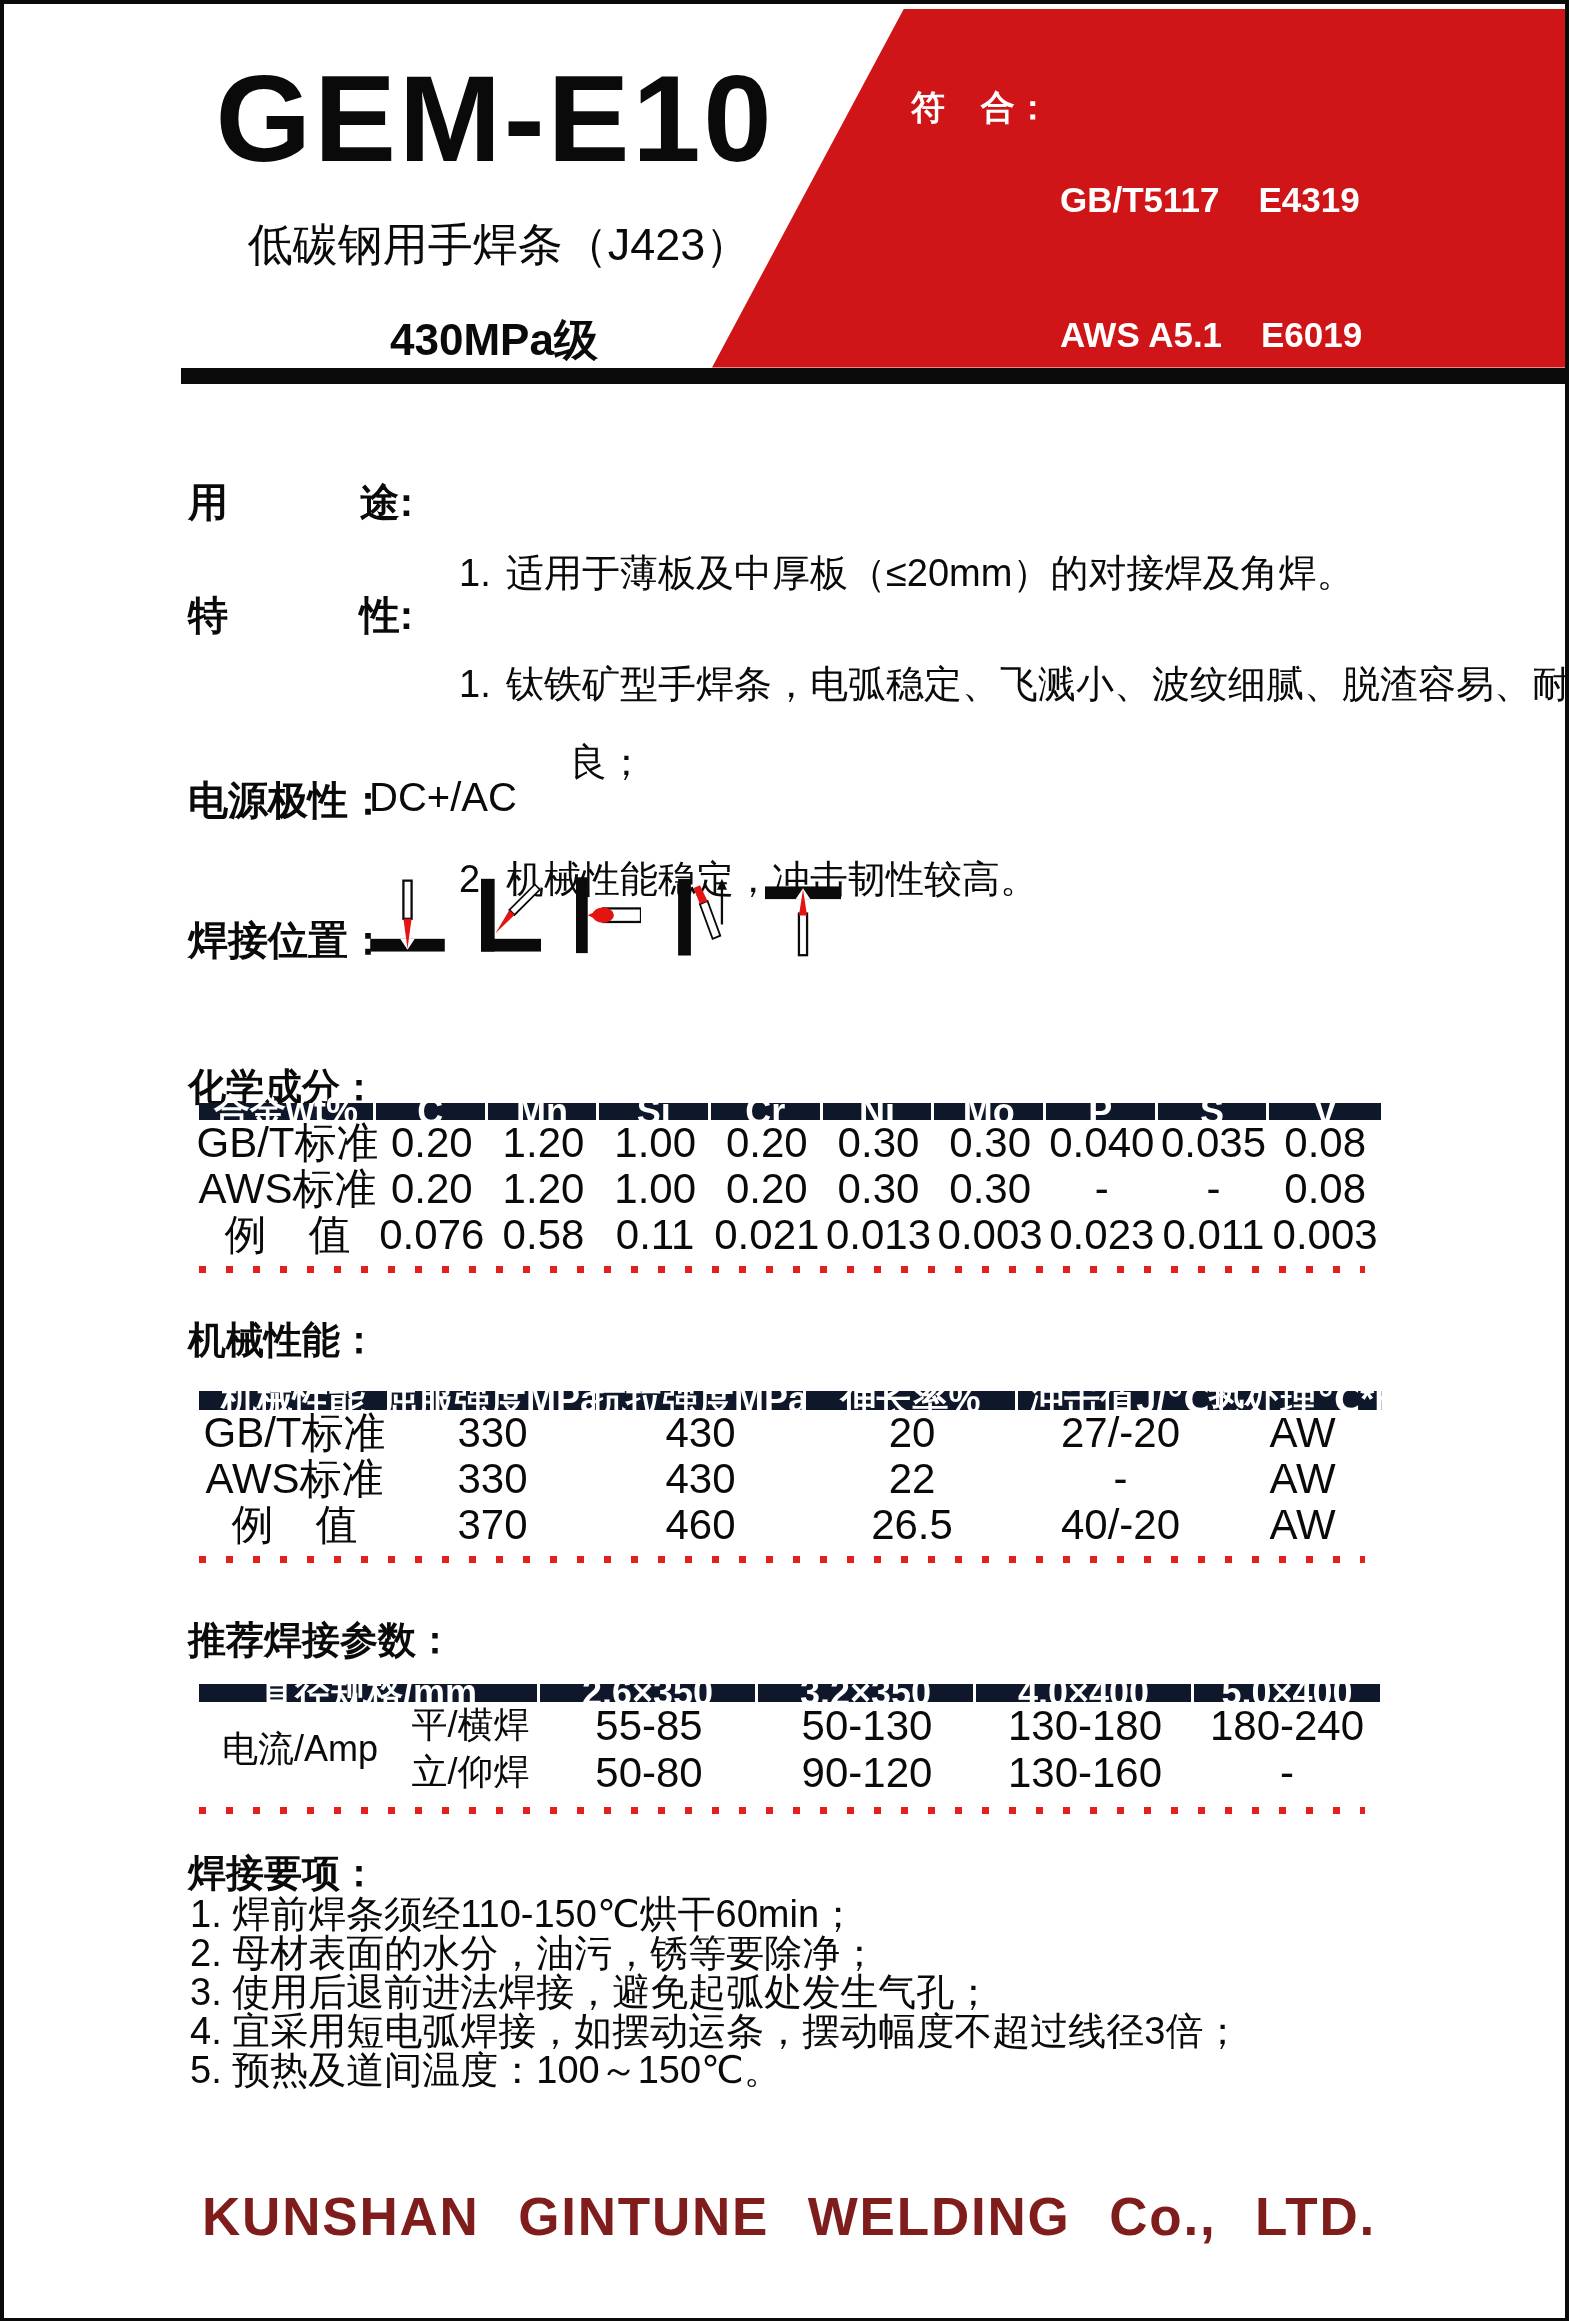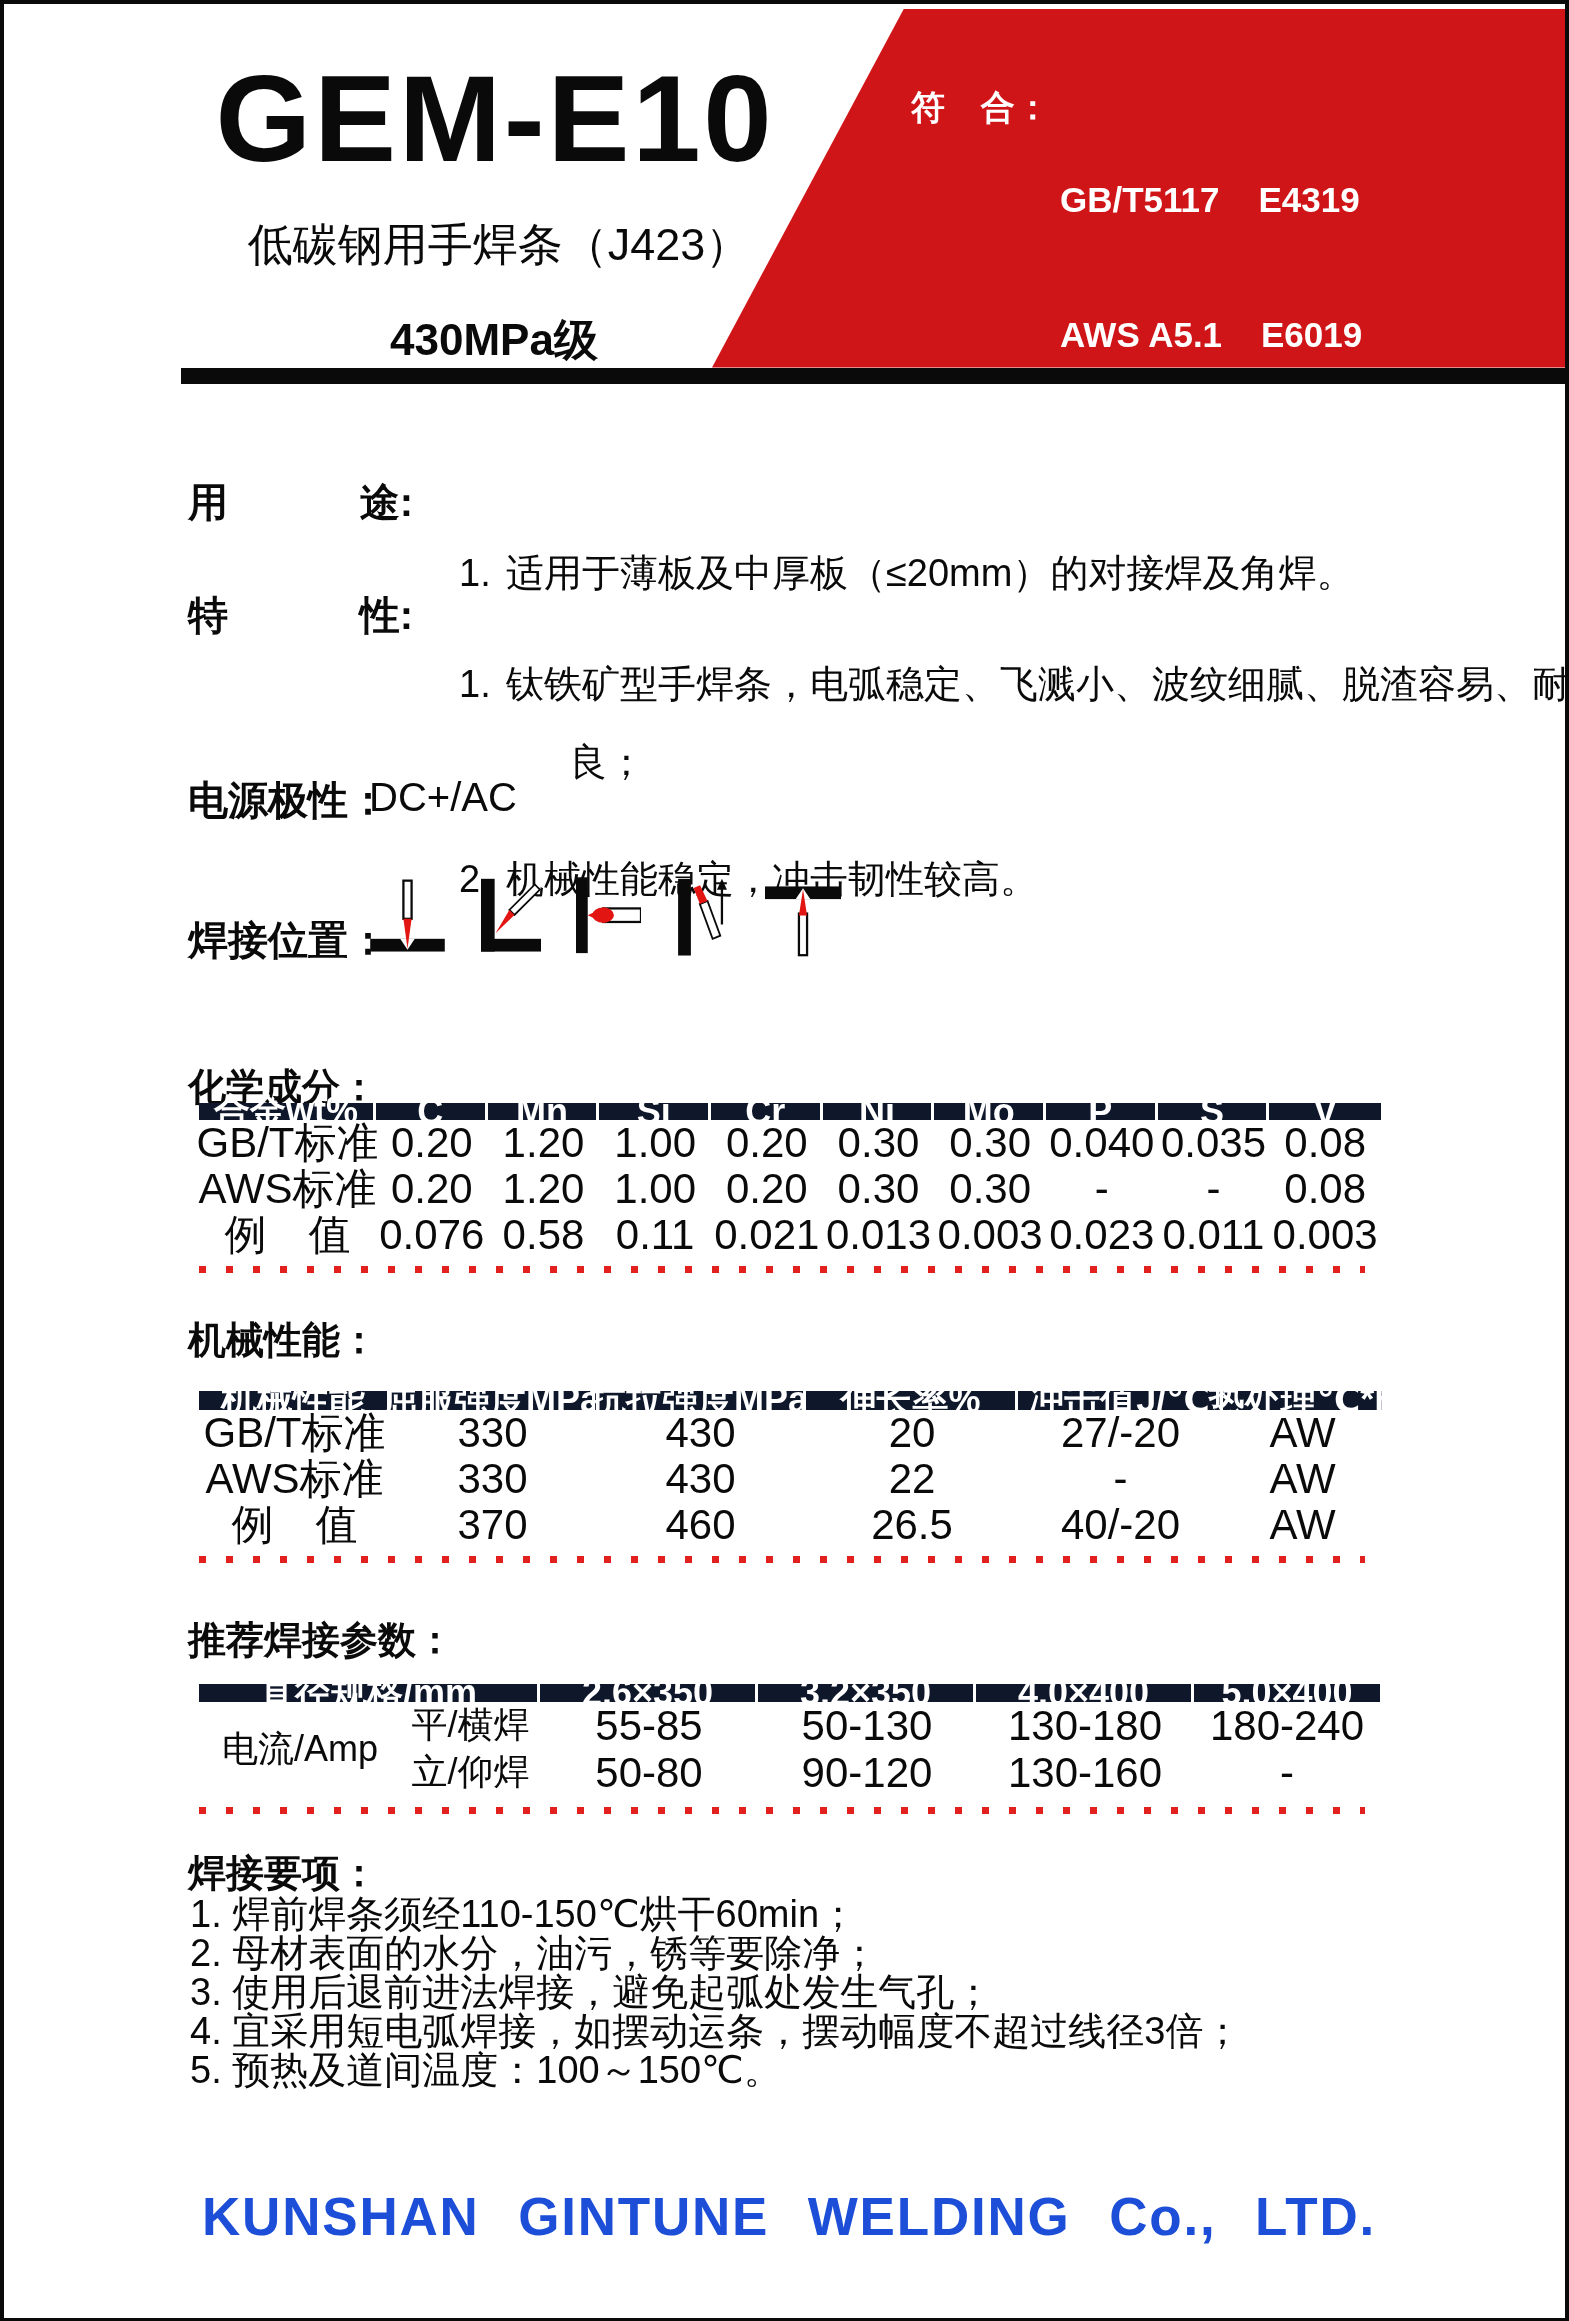--- a/index.html
+++ b/index.html
@@ -86,21 +86,21 @@
   .dotted{
     position:absolute; left:195px; width:1166px; height:7.3px;
     background:repeating-linear-gradient(to right,#E2201E 0 7.3px,transparent 7.3px 27px);
   }
 
   
   .notes{position:absolute; left:186px; top:1891px; font-size:38px; line-height:39px;}
   .notes div{height:39px; white-space:pre;}
   .footer{
     position:absolute; left:785px; top:2182px; transform:translateX(-50%);
-    color:#1d4ed8; font-size:53px; font-weight:bold; letter-spacing:1.8px;
+    color:#7f1d1d; font-size:53px; font-weight:bold; letter-spacing:1.8px;
     word-spacing:22px; white-space:nowrap;
   }
 </style>
 </head>
 <body>
 
 <div class="page">
 
   <div class="banner">
     <div class="std-label">符　合：</div>

